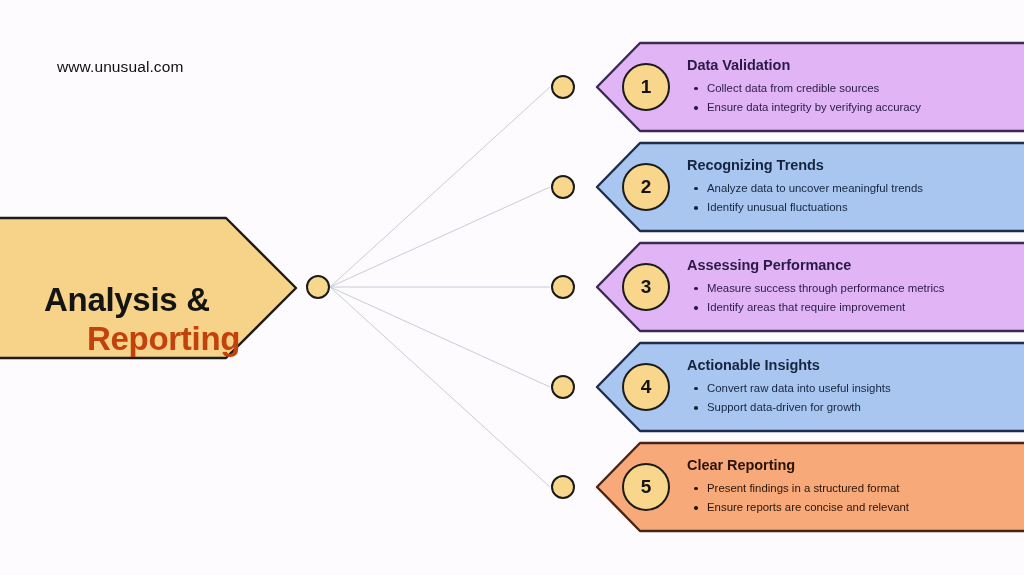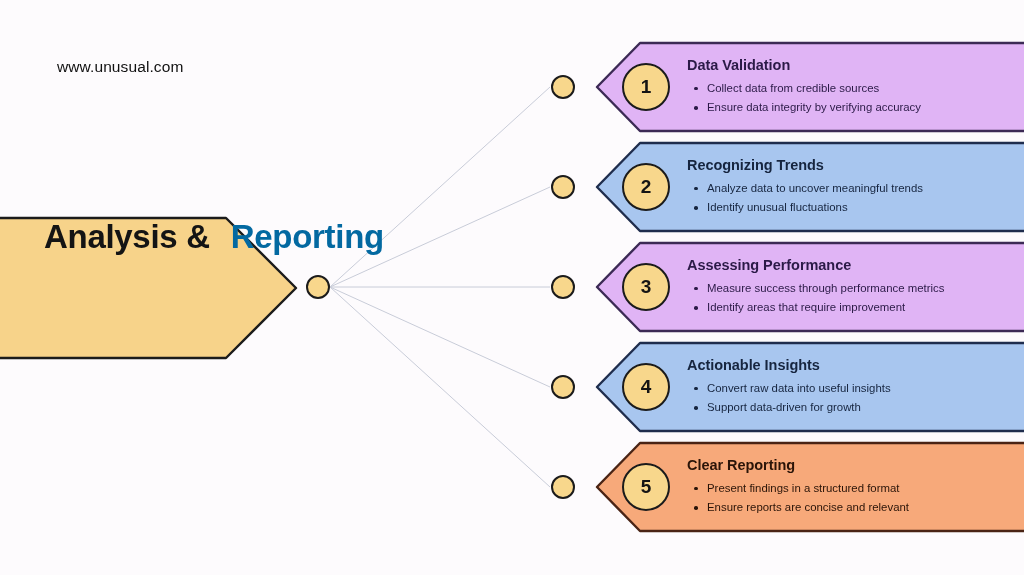--- a/index.html
+++ b/index.html
@@ -44,24 +44,23 @@
     z-index: 2;
   }
   #root-arrow svg { display: block; width: 100%; height: 100%; overflow: visible; }
   #root-arrow-label {
     position: absolute;
     left: 104px;
     top: 0;
     width: 200px;
     height: 140px;
     display: flex;
-    flex-direction: row;
-    justify-content: space-between;
+    flex-direction: column;
+    justify-content: flex-end;
     z-index: 3;
-    gap: 21px;
   }
   .root-line {
     font-size: 33px;
     font-weight: 700;
     color: #141414;
     line-height: 1.16;
     letter-spacing: -0.3px;
     white-space: nowrap;
   }
 
@@ -172,21 +171,21 @@
       <line x1="330" y1="287" x2="550" y2="487"></line>
     </g>
 </svg>
 
 <div id="root-arrow">
   <svg viewBox="0 0 356 140" preserveAspectRatio="none" aria-hidden="true">
     <path id="root-arrow-path" d="M 14 0 L 286 0 L 356 70 L 286 140 L 14 140 A 14 14 0 0 1 0 126 L 0 14 A 14 14 0 0 1 14 0 Z" fill="#f7d38a" stroke="#1b1b1b" stroke-width="2.4" stroke-linejoin="round"></path>
   </svg>
   <div id="root-arrow-label">
     <div class="root-line" style="color: rgb(20, 20, 20);">Analysis &amp;</div>
-    <div class="root-line" style="color: #0369a1;">Reporting</div>
+    <div class="root-line" style="color: #c2410c; margin-left: 43px;">Reporting</div>
   </div>
 </div>
 
 <div id="hub-dot" style="background: rgb(248, 215, 140); border-color: rgb(27, 27, 27);"></div>
 
 <div id="steps-root">
     <div class="node-dot" style="left: 551px; top: 75px; background: rgb(248, 215, 140); border-color: rgb(27, 27, 27);"></div>
     <div class="step-card" style="top: 43px;">
       <div class="card-bg">
         <svg viewBox="0 0 440 88" preserveAspectRatio="none">

